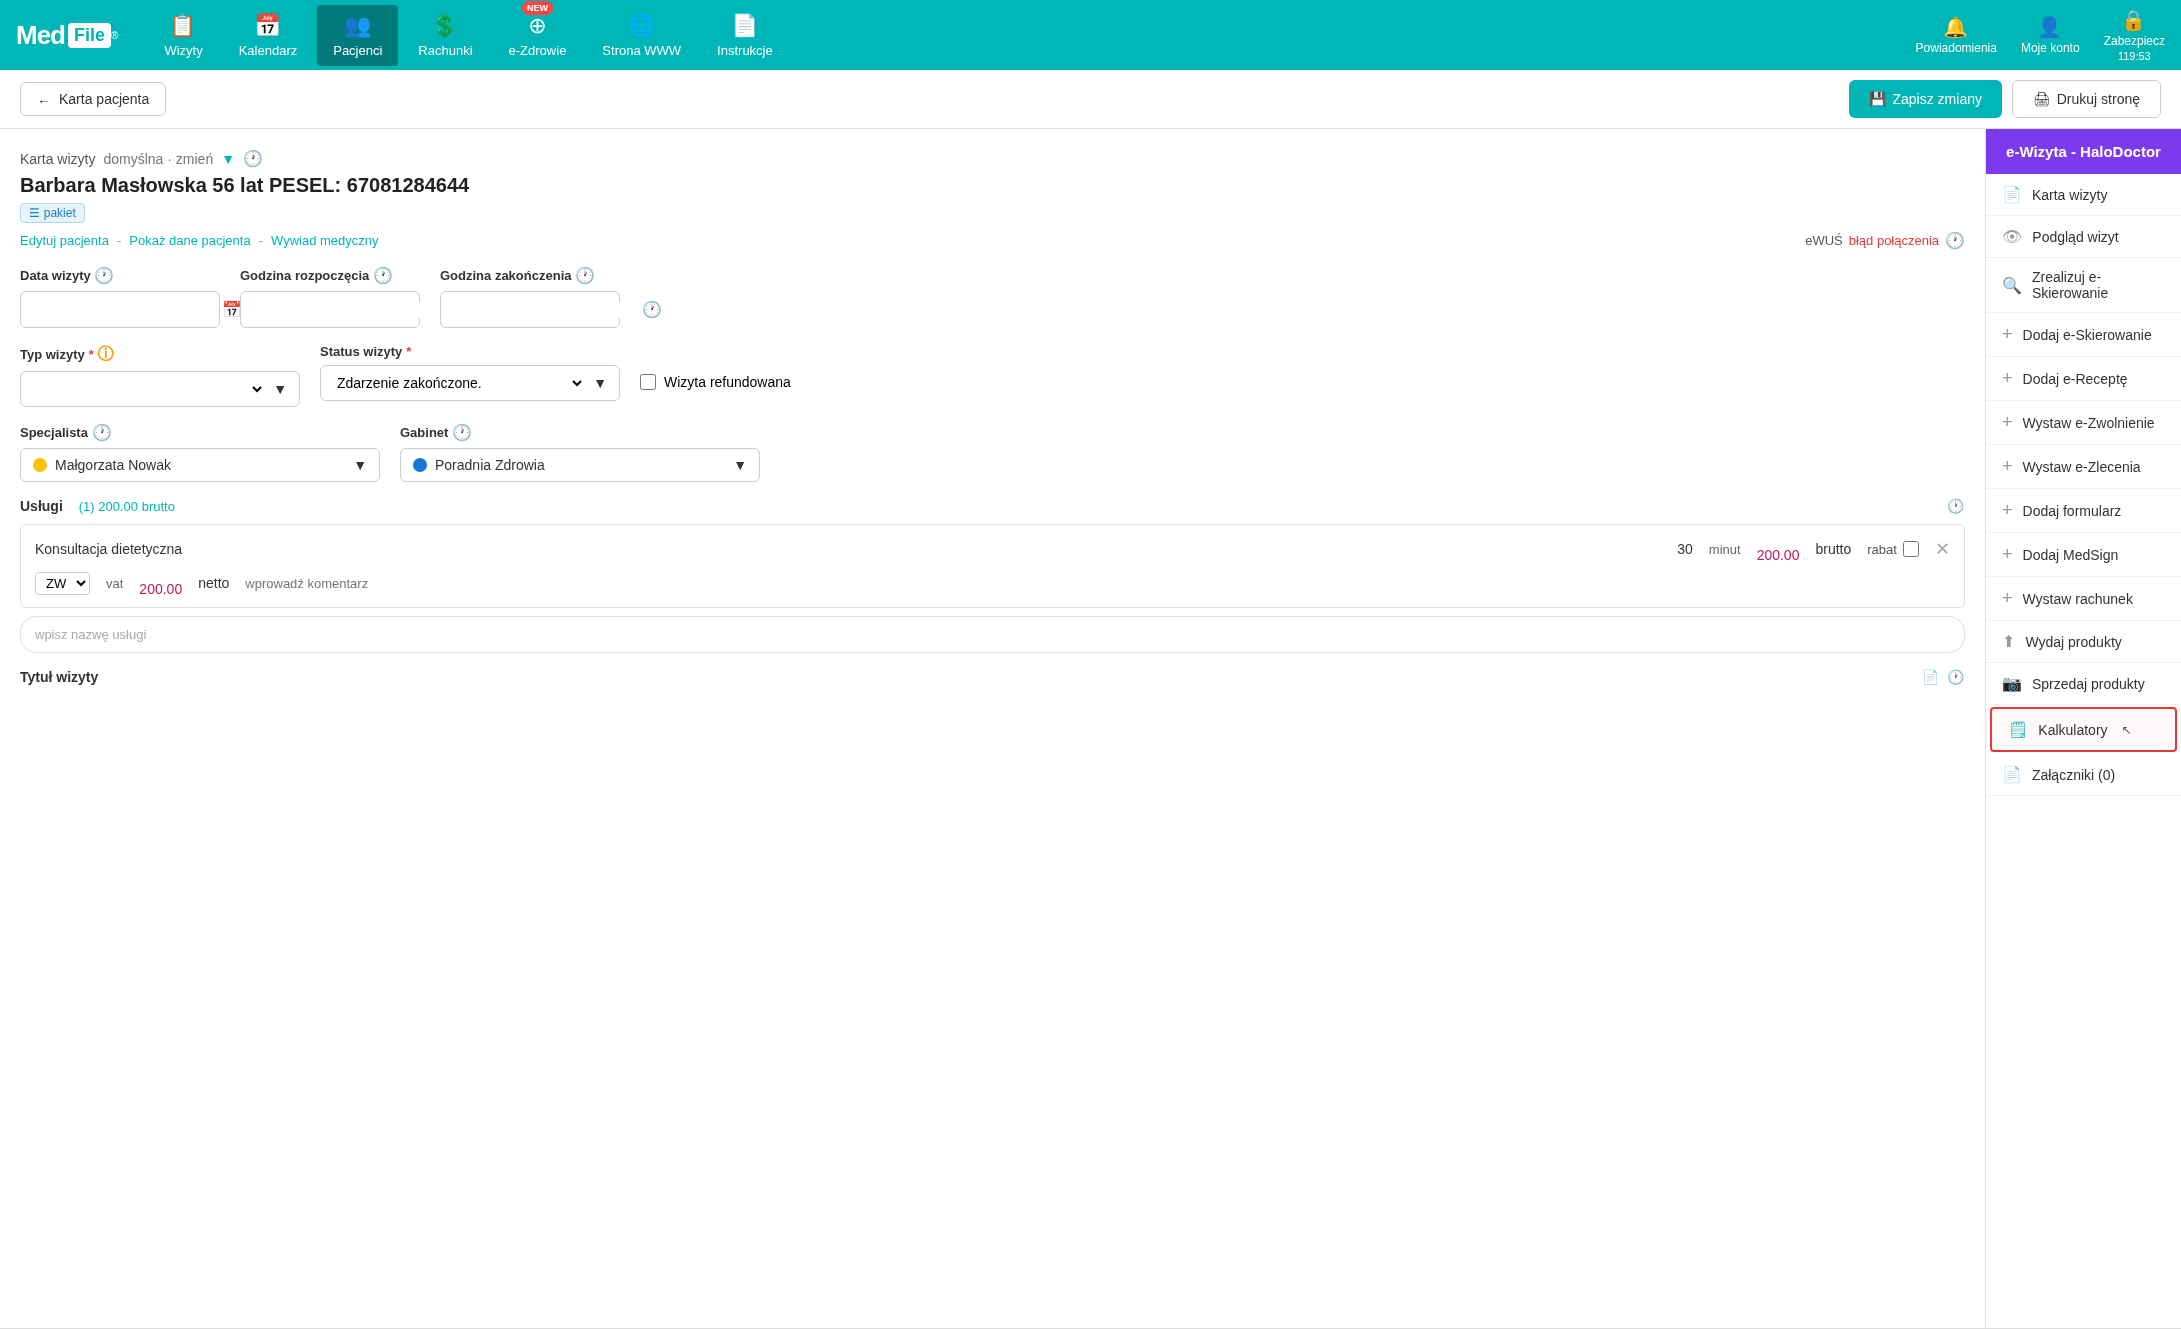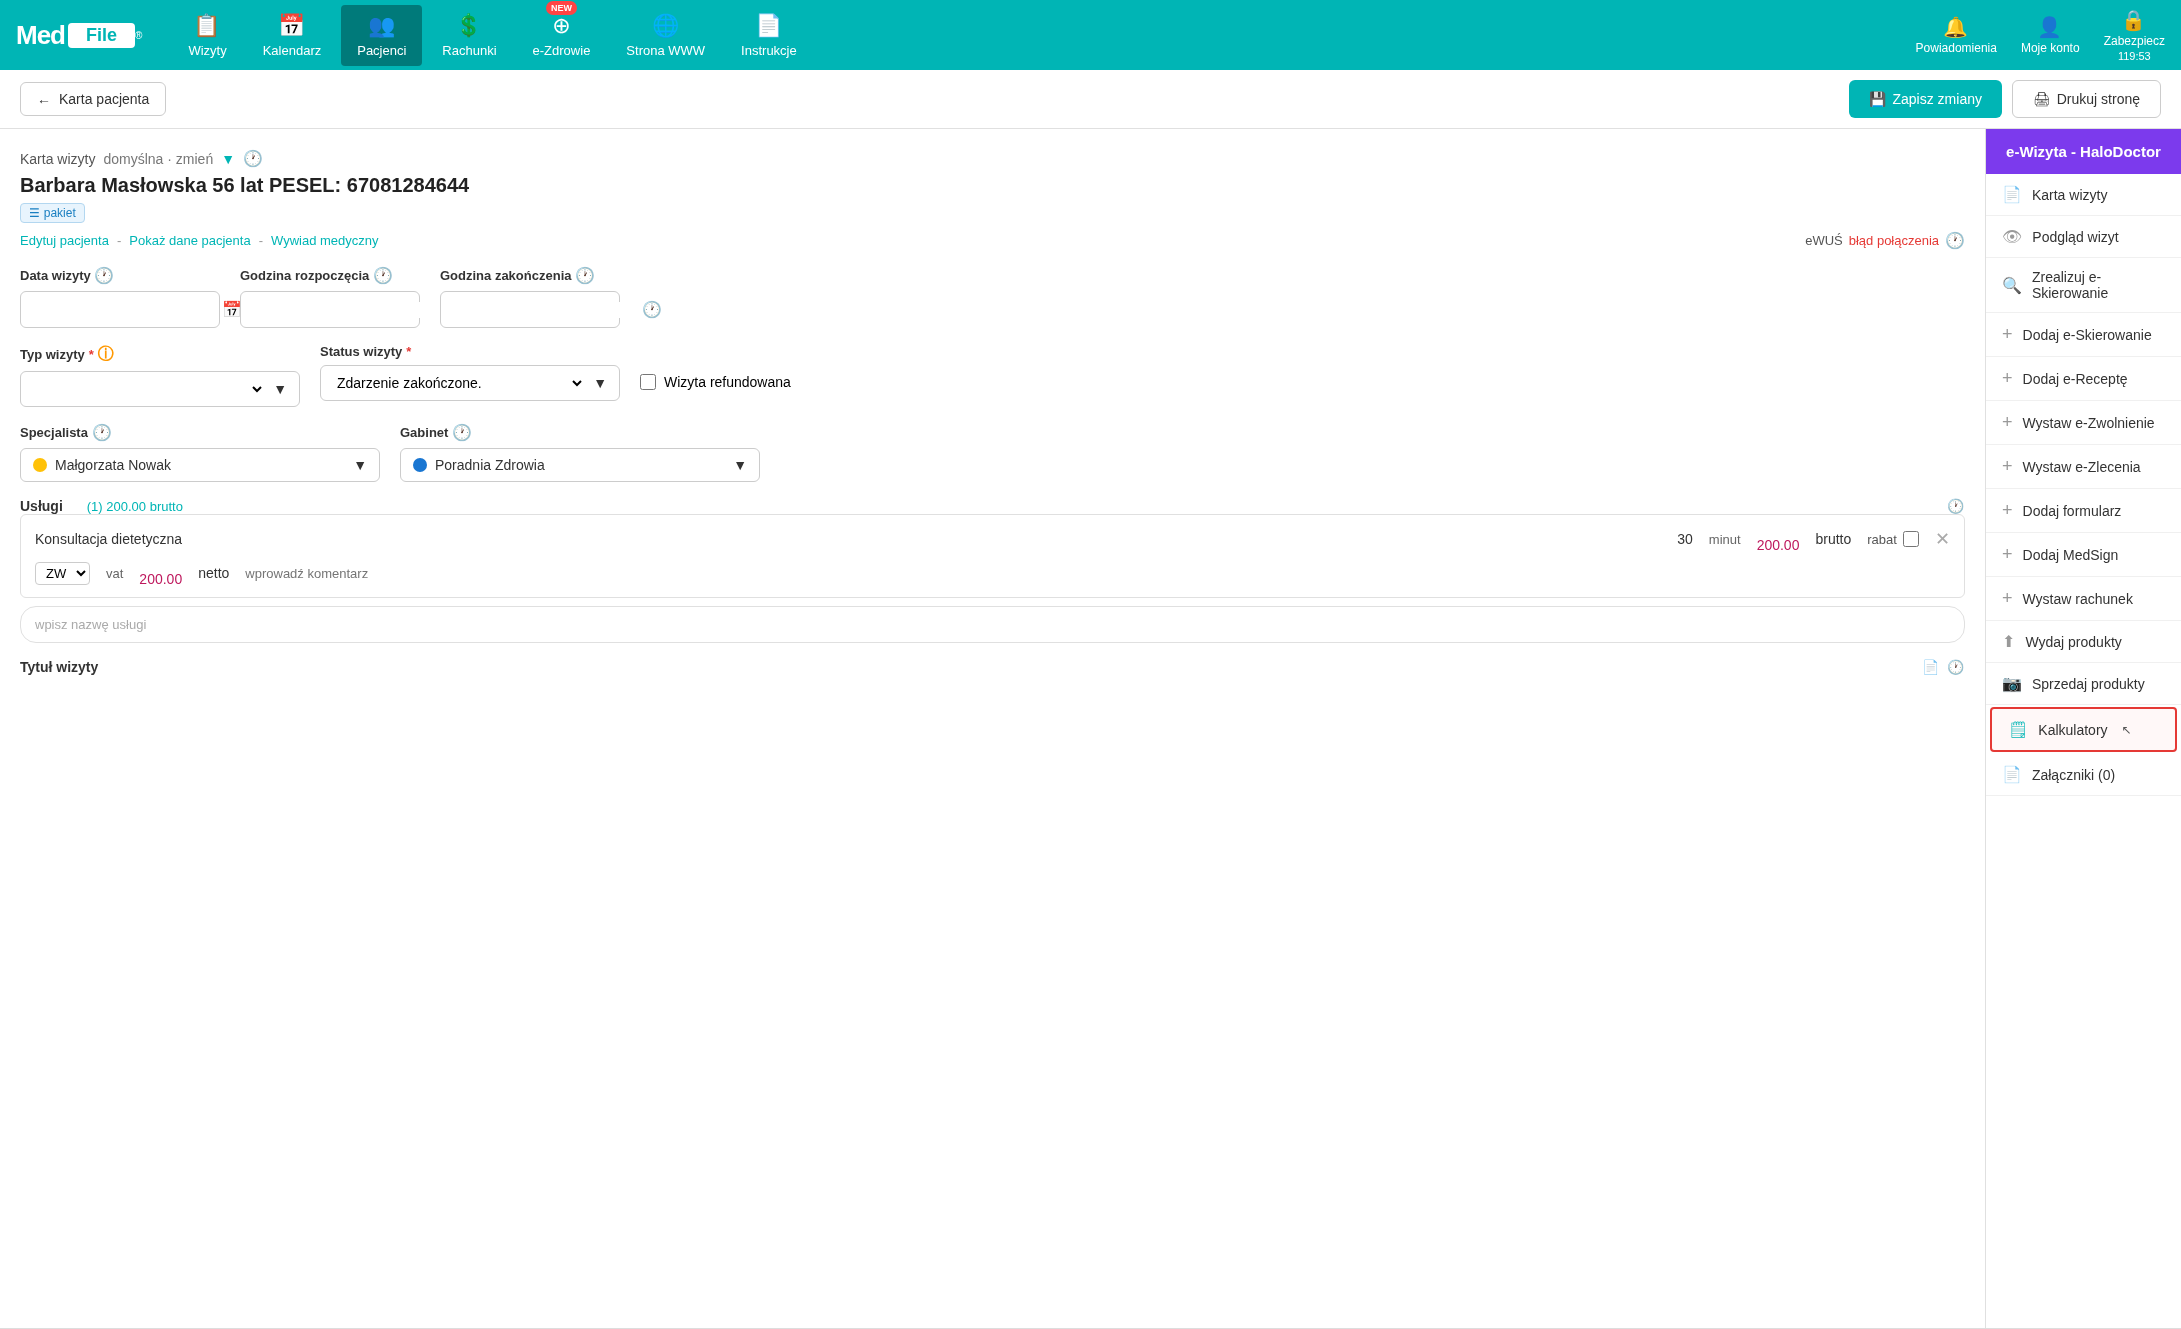--- a/index.html
+++ b/index.html
@@ -23,21 +23,21 @@
       font-size: 26px;
       font-weight: 900;
       color: white;
       letter-spacing: -1px;
     }
     .logo-file {
       background: white;
       color: #00b5b5;
       font-size: 18px;
       font-weight: 900;
-      padding: 2px 18px;
+      padding: 2px 6px;
       border-radius: 4px;
       margin-left: 3px;
     }
     .logo-reg {
       font-size: 10px;
       vertical-align: super;
       color: white;
     }
     .nav-items {
       display: flex;
@@ -277,21 +277,22 @@
       border-radius: 50%;
       flex-shrink: 0;
     }
     .dot-yellow { background: #ffc107; }
     .dot-blue { background: #1976d2; }
 
     
     .services-header {
       display: flex;
       align-items: center;
-      gap: 24px;
+      gap: 16px;
+      margin-bottom: 10px;
     }
     .services-title {
       font-weight: 600;
       font-size: 14px;
       color: #333;
     }
     .services-count { color: #00b5b5; font-size: 13px; }
     .services-clock { color: #00b5b5; margin-left: auto; }
 
     .service-row {

